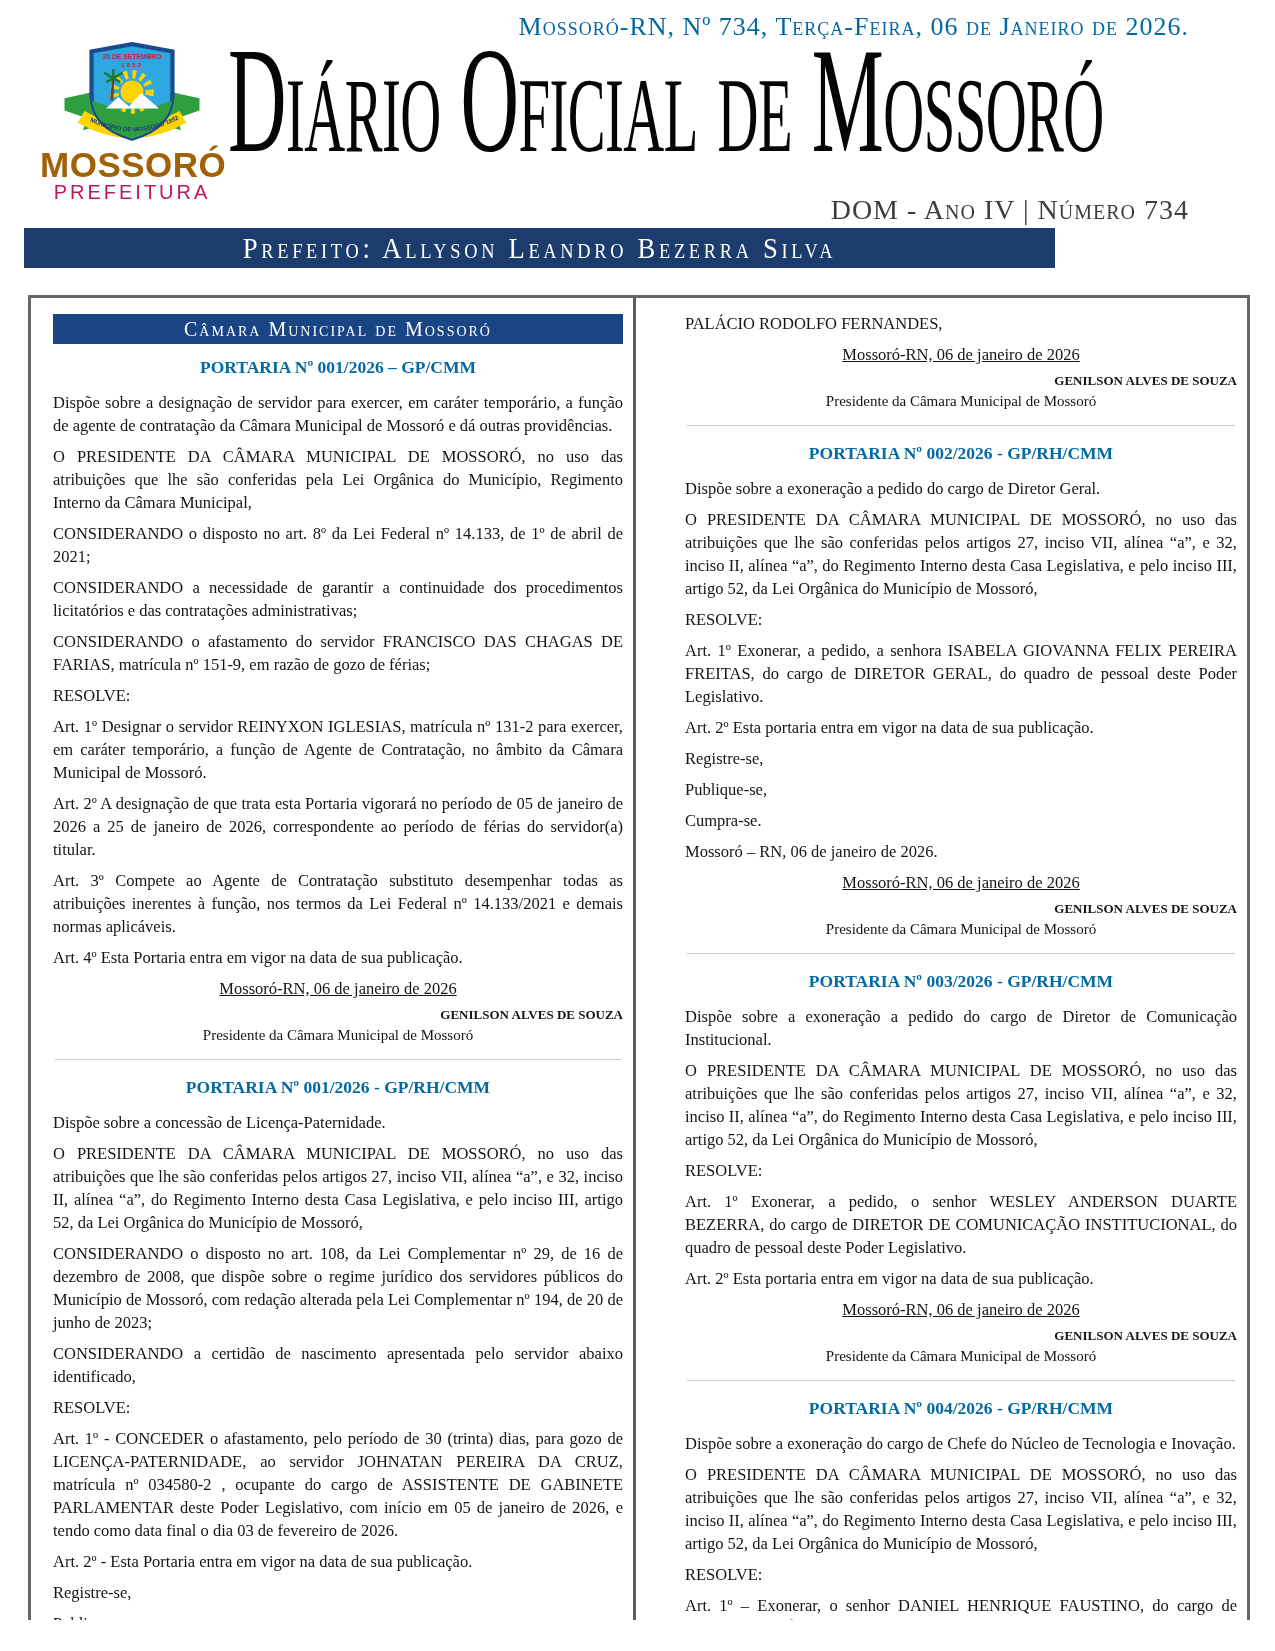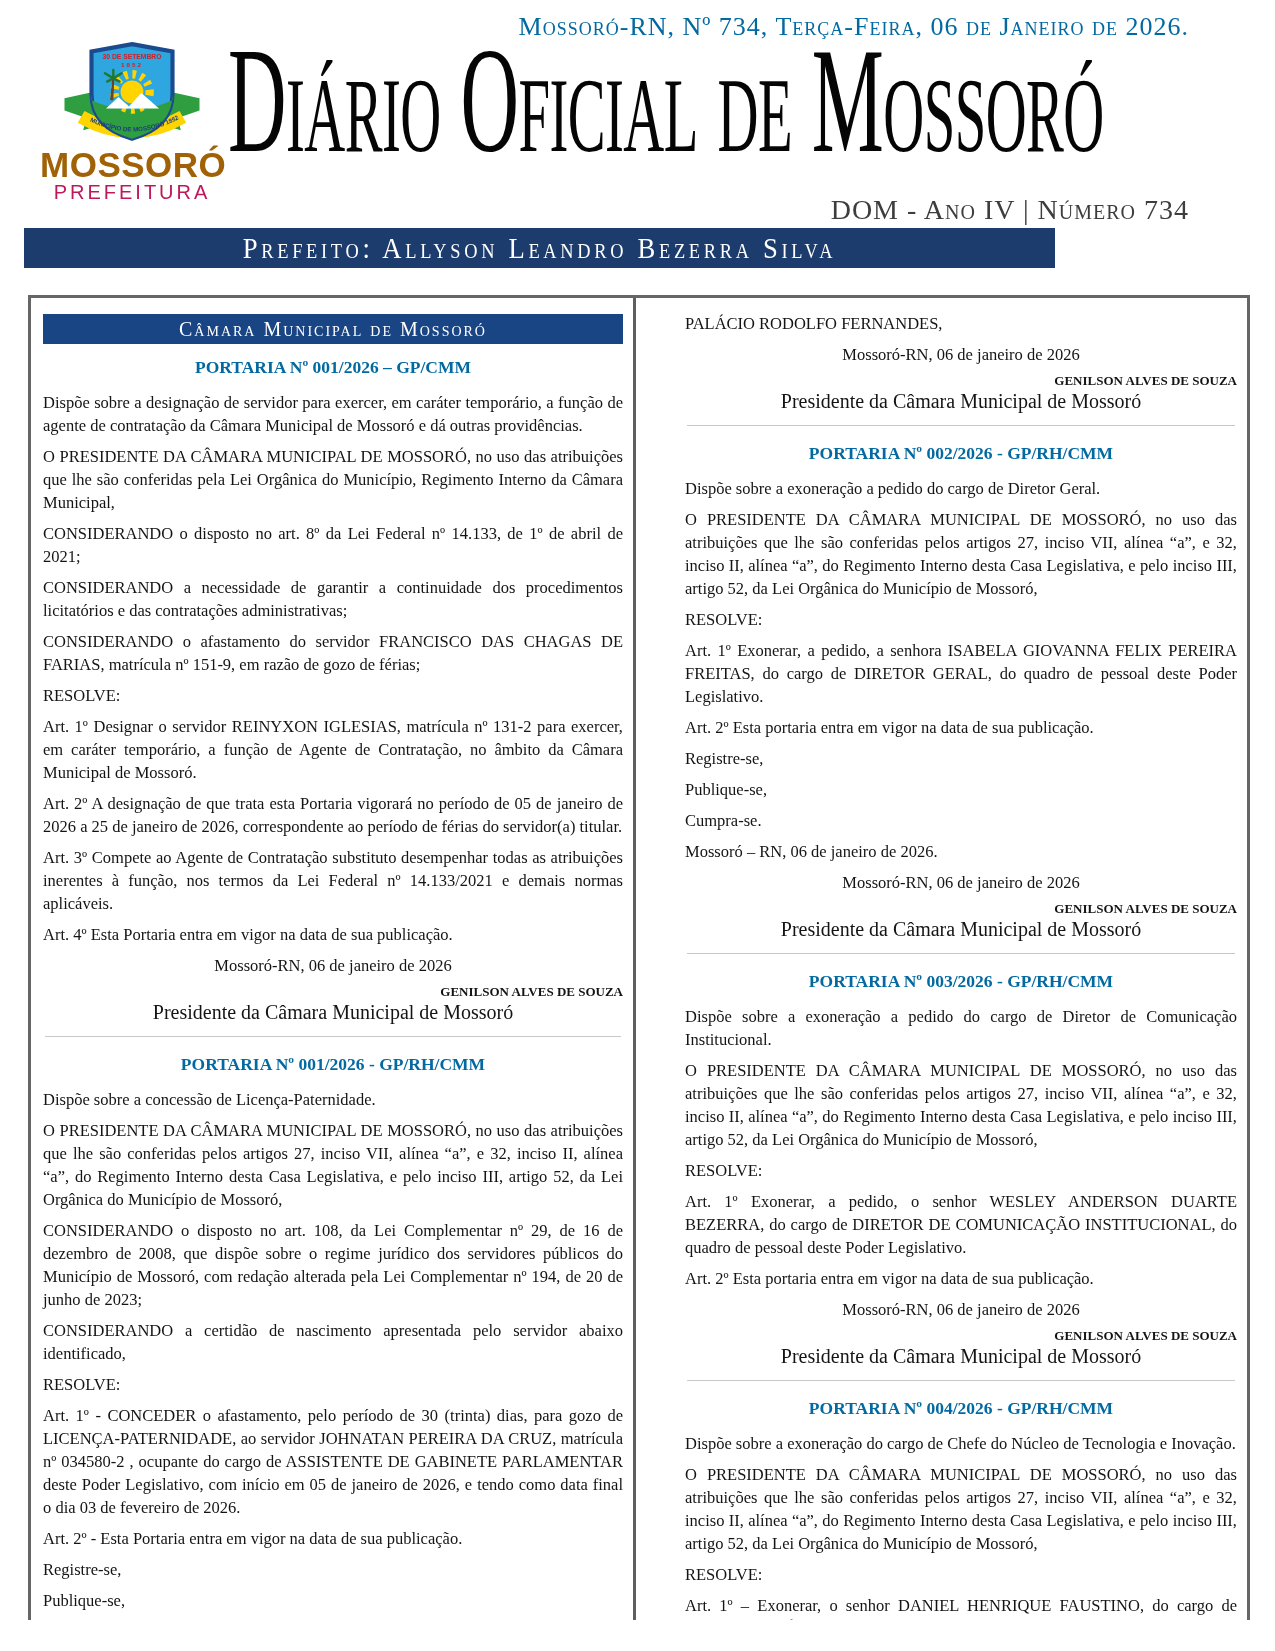--- a/index.html
+++ b/index.html
@@ -46,39 +46,39 @@
     transform:scaleX(.92);transform-origin:50% 50%;white-space:nowrap;
   }
 
   
   .content-box{
     position:absolute;left:28px;top:295px;width:1222px;height:1325px;
     border:3px solid #666666;border-bottom:none;box-sizing:border-box;
     display:flex;overflow:hidden;background:#fff;
   }
   .col{box-sizing:border-box;}
-  .col-left{width:605px;border-right:3px solid #5e5e5e;padding:14px 10px 0 12px;}
+  .col-left{width:605px;border-right:3px solid #5e5e5e;padding:14px 10px 0 22px;}
   .col-right{flex:1;padding:14px 10px 0 9px;margin-left:40px;}
 
   .col-bar{
     height:30px;line-height:31px;background:#1a4584;color:#ffffff;
     text-align:center;font-variant:small-caps;font-size:20px;
     letter-spacing:2px;margin:2px 0 12px;
   }
   .doc-h{
     margin:8px 0 12px;font-size:17.5px;line-height:23px;font-weight:bold;
     text-align:center;color:#0369a1;
   }
   .doc-p{
     margin:0 0 8px;font-size:16.5px;line-height:23px;color:#141414;
     text-align:justify;
   }
-  .sig-date{text-align:center;font-size:16.5px;line-height:23px;margin:2px 0 5px;}
+  .sig-date{text-align:center;font-size:16.5px;line-height:23px;margin:2px 0 5px;text-decoration:underline;}
   .sig-name{text-align:right;font-size:13px;line-height:20px;font-weight:bold;}
-  .sig-role{text-align:center;font-size:20px;line-height:20px;margin:0 0 14px;}
+  .sig-role{text-align:center;font-size:15px;line-height:20px;margin:0 0 14px;}
   .doc-hr{border:none;border-top:1px solid #c9c9c9;margin:4px 2px 16px;}
 </style>
 </head>
 <body>
 
 <div class="page">
 
   <div class="issue-line">Mossoró-RN, Nº 734, Terça-Feira, 06 de Janeiro de 2026.</div>
 
   <div class="logo">

